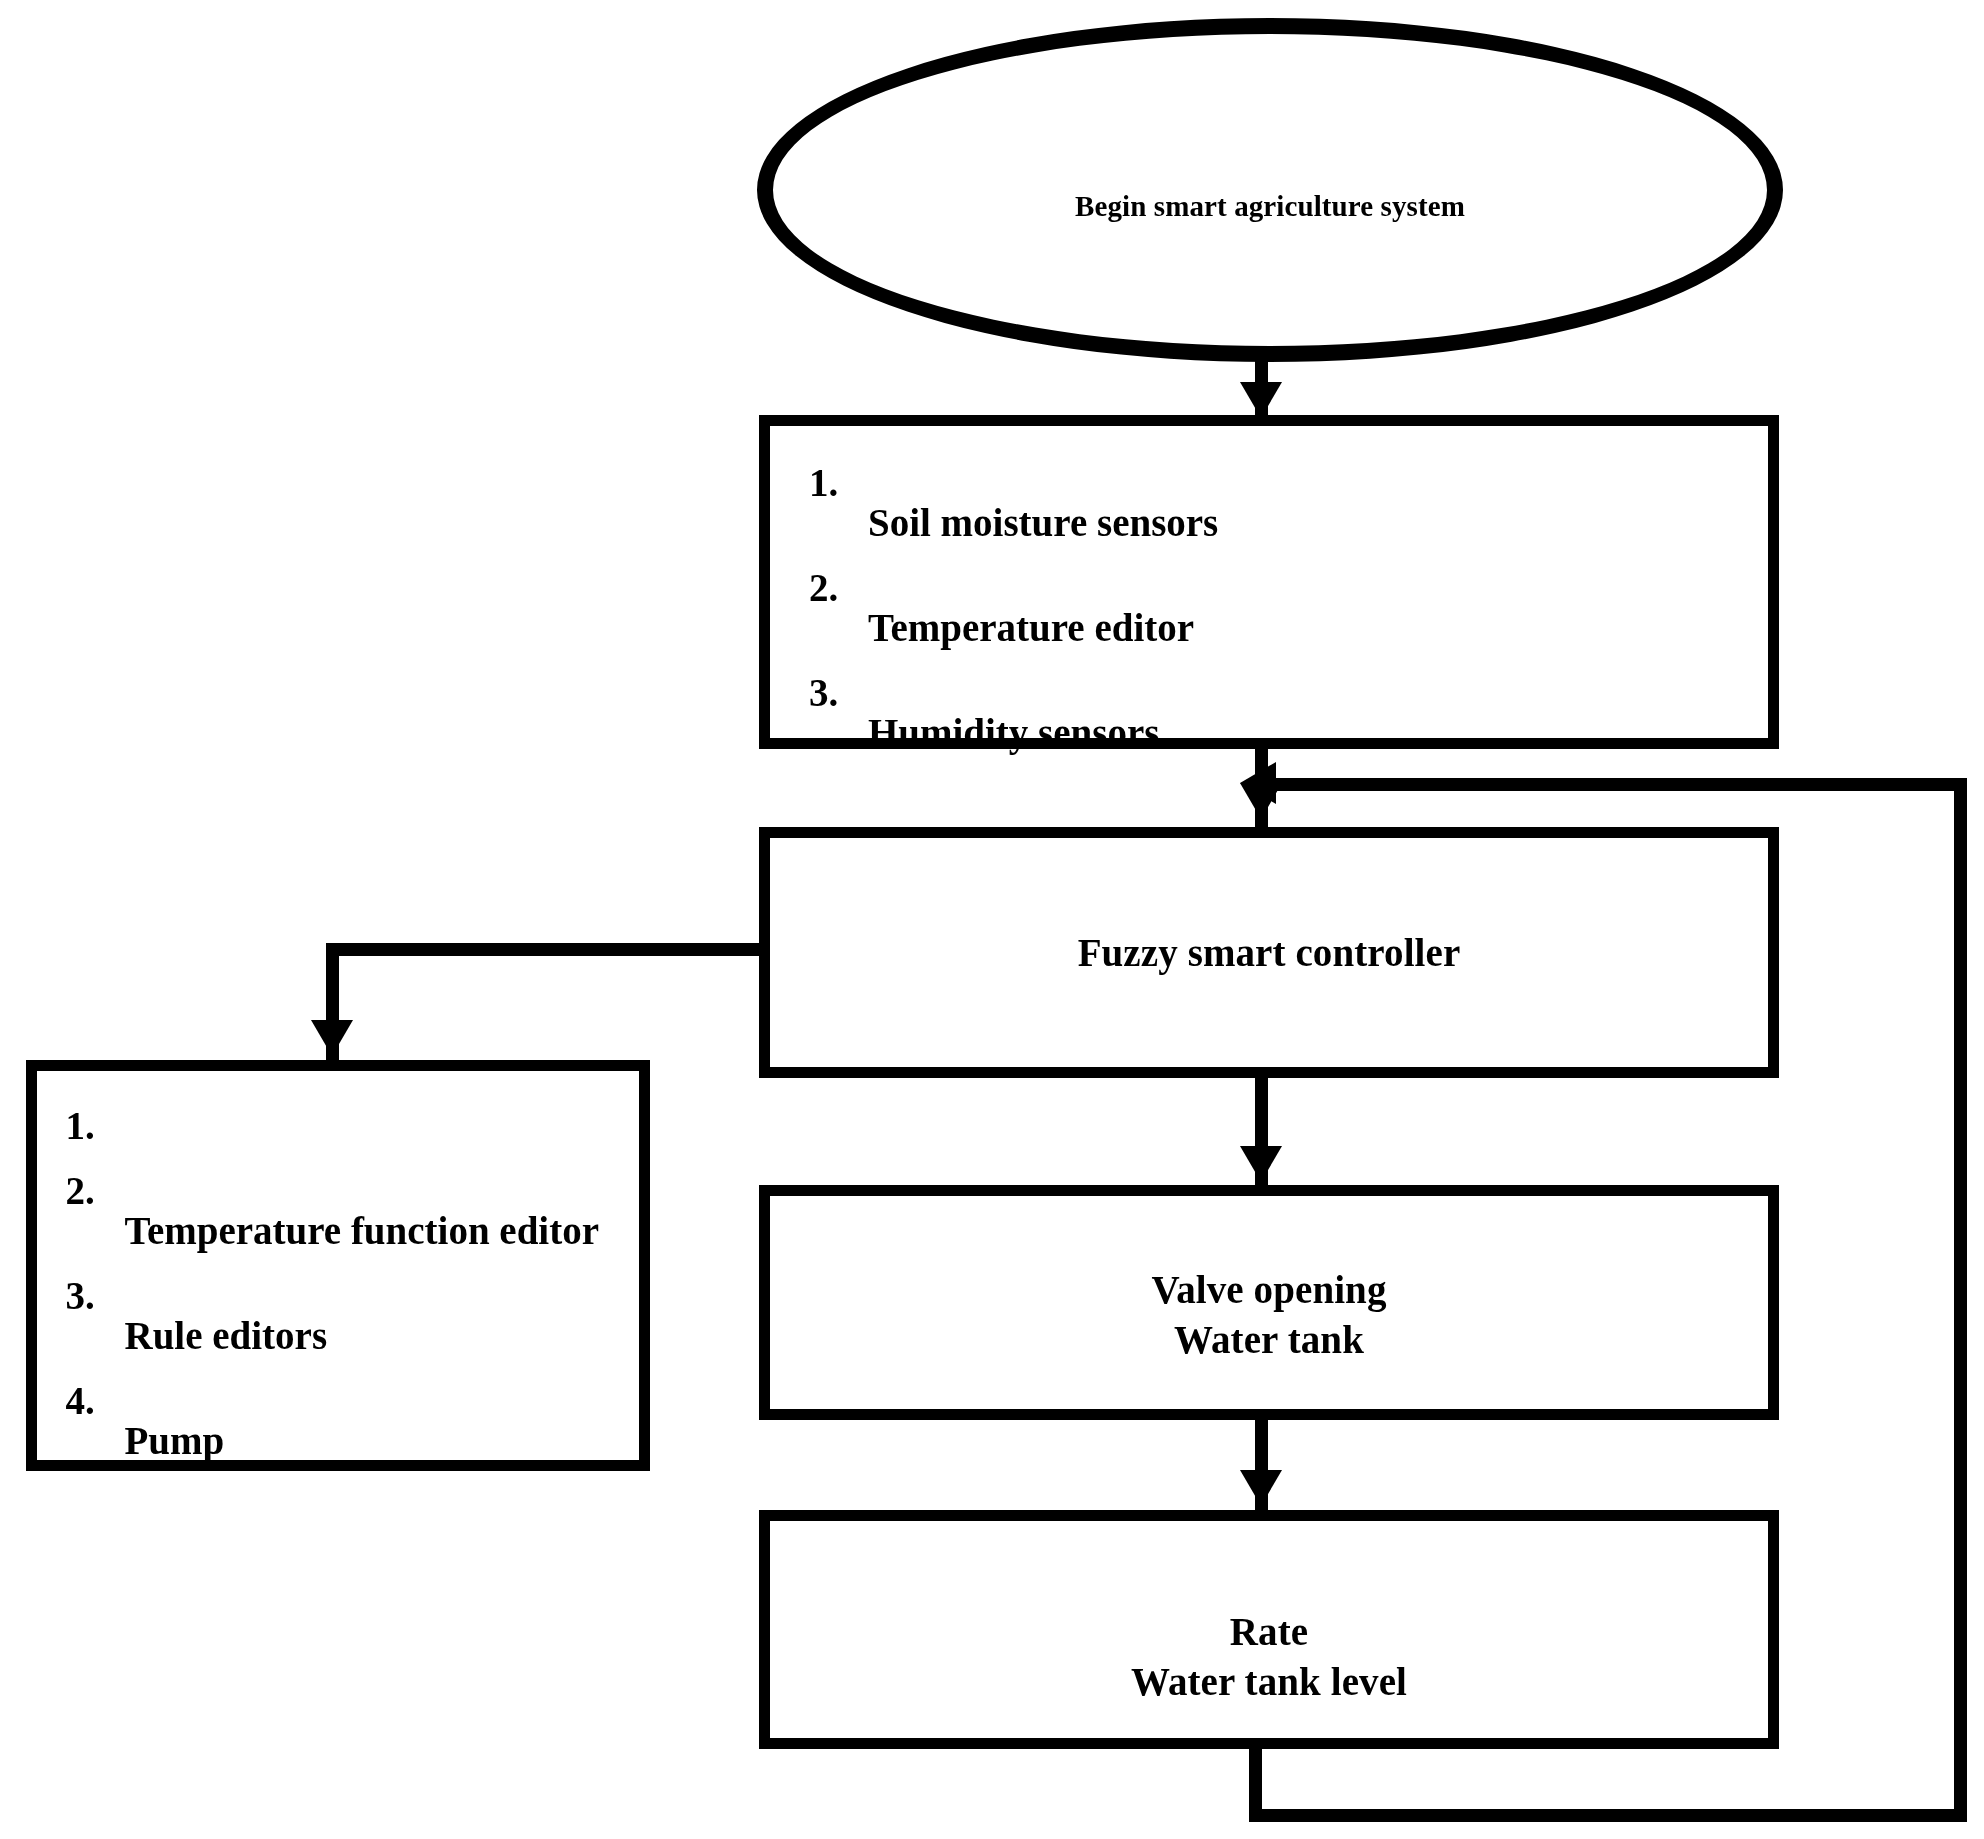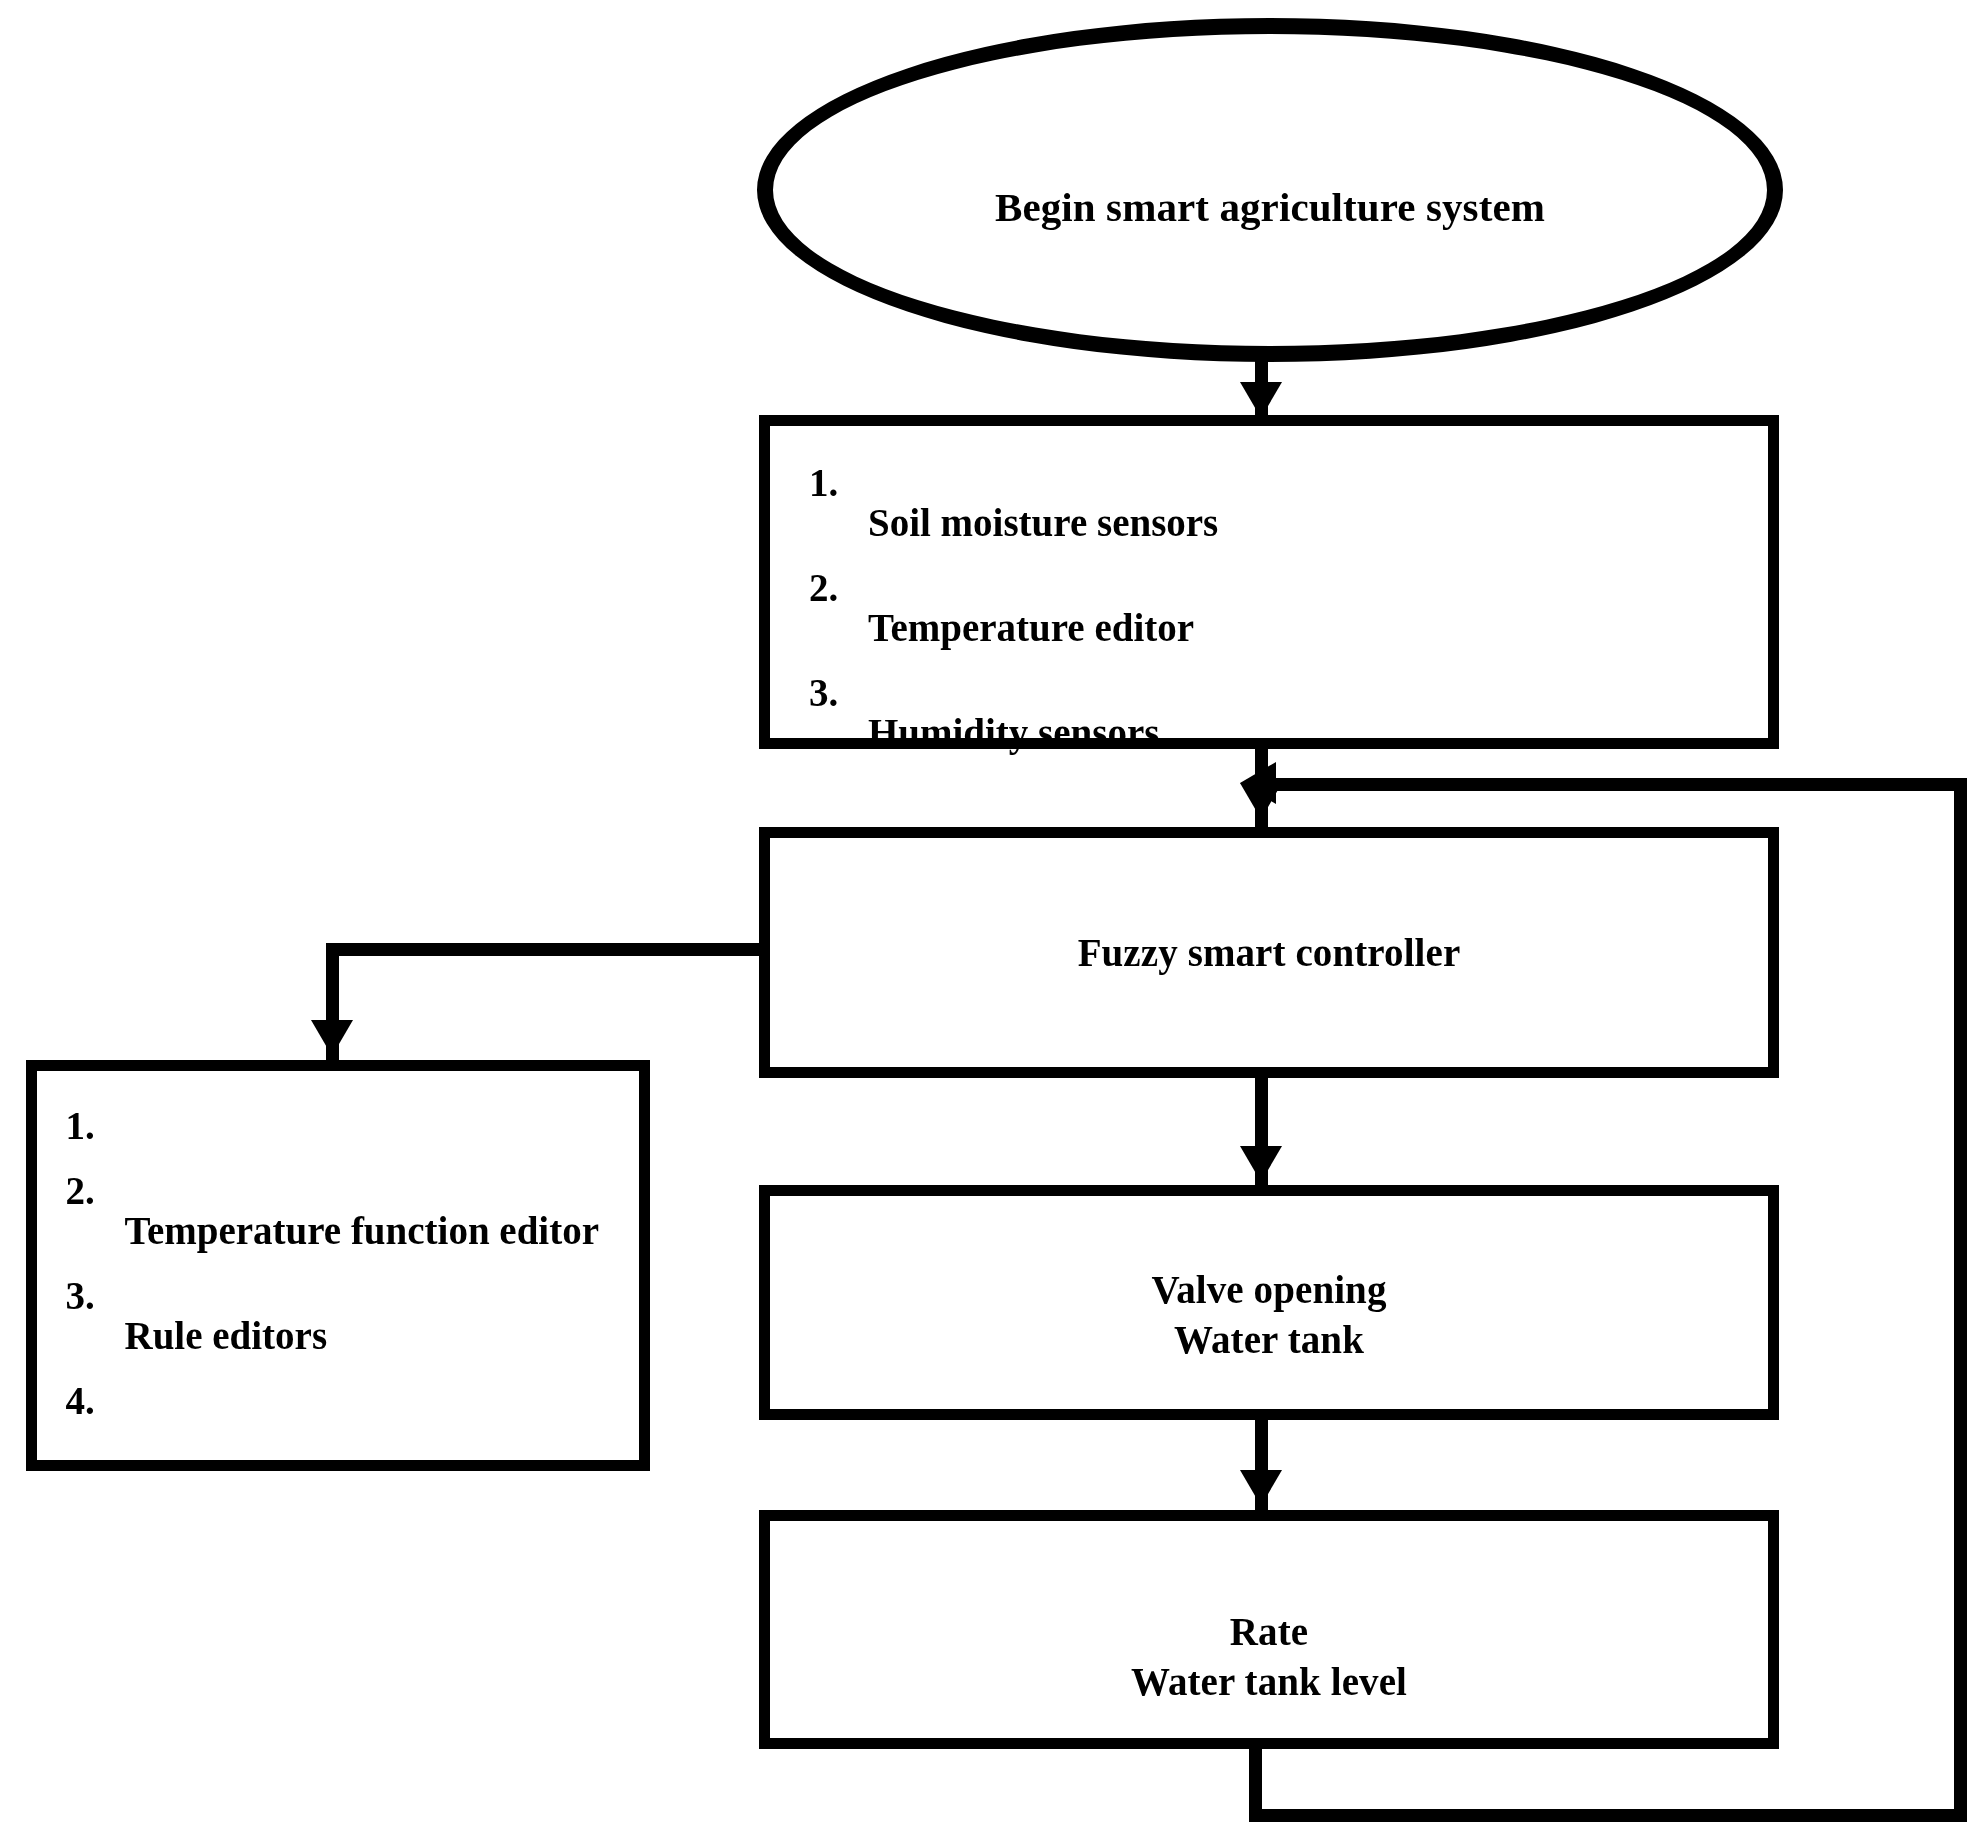--- a/index.html
+++ b/index.html
@@ -39,21 +39,21 @@
     position: absolute;
     box-sizing: border-box;
     border: 16.5px solid #000000;
     border-radius: 50%;
     background: #ffffff;
     display: flex;
     align-items: center;
     justify-content: center;
     z-index: 3;
   }
-  .ellipse .node-line { font-size: 41px; margin-top: 34px; }
+  .ellipse .node-line { font-size: 29px; margin-top: 34px; }
   
   .numlist {
     list-style: none;
     margin: 0;
     padding: 0;
     width: 100%;
   }
   .numlist li {
     display: flex;
     align-items: flex-start;
@@ -150,20 +150,21 @@
       <li>
         <span class="li-num">2.</span>
         <span class="li-txt wrapjust">Temperature function editor</span>
       </li>
       <li>
         <span class="li-num">3.</span>
         <span class="li-txt">Rule editors</span>
       </li>
       <li>
         <span class="li-num">4.</span>
+        <span class="li-txt">Pump</span>
       </li>
     </ul>
   </div>
 
   <div class="seg" style="left:1255px; top:1076px; width:12.7px; height:115px;"></div>
   <div class="arrowhead arrow-down" style="left:1240px; top:1146px;"></div>
 
   <div class="node center" style="left:759px; top:1185px; width:1020px; height:235px; justify-content:center; padding-top:25.5px;">
     <span class="node-line">Valve opening</span>
     <span class="node-line">Water tank</span>

